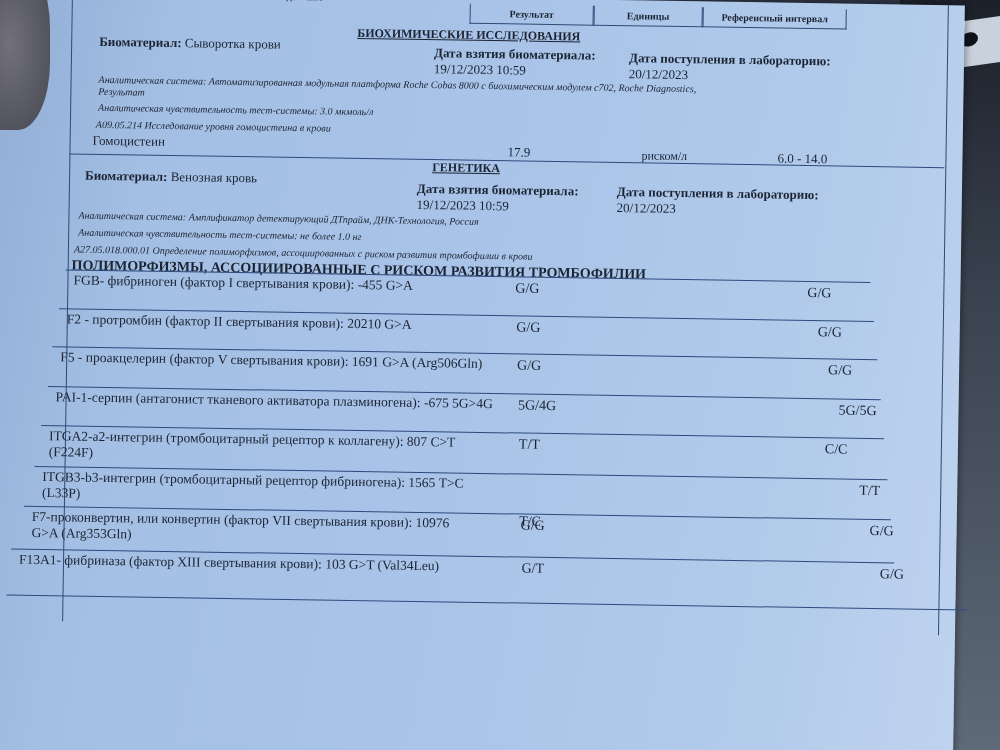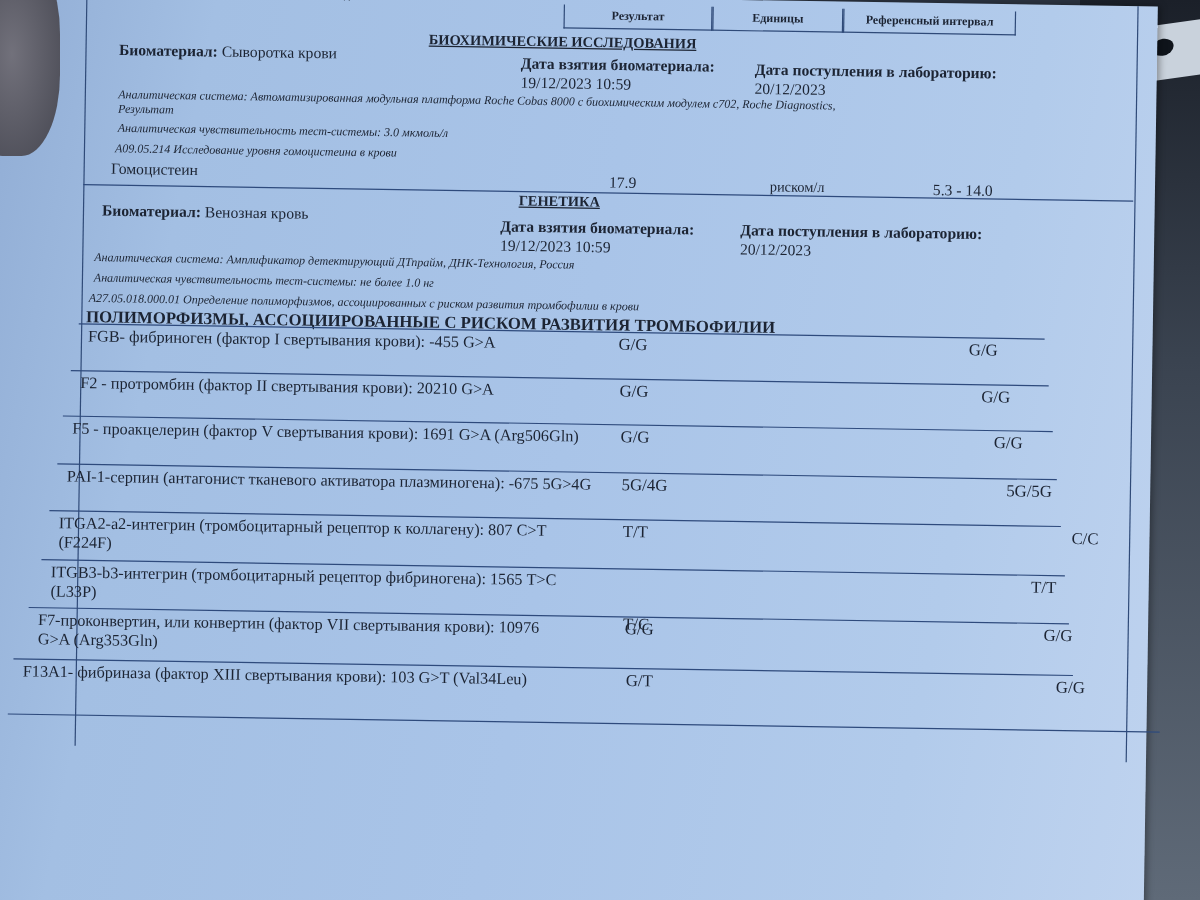--- a/index.html
+++ b/index.html
@@ -79,21 +79,21 @@
   <div class="abs s13" style="left:455px;top:64px">19/12/2023 10:59</div>
   <div class="abs b s13" style="left:650px;top:50px">Дата поступления в лабораторию:</div>
   <div class="abs s13" style="left:650px;top:66px">20/12/2023</div>
   <div class="abs i s10" style="left:120px;top:82px">Аналитическая система: Автоматизированная модульная платформа Roche Cobas 8000 с биохимическим модулем c702, Roche Diagnostics,</div>
   <div class="abs i s10" style="left:120px;top:94px">Результат</div>
   <div class="abs i s10" style="left:120px;top:110px">Аналитическая чувствительность тест-системы: 3.0 мкмоль/л</div>
   <div class="abs i s10" style="left:118px;top:127px">A09.05.214 Исследование уровня гомоцистеина в крови</div>
   <div class="abs s13" style="left:115px;top:141px">Гомоцистеин</div>
   <div class="abs s13" style="left:530px;top:146px">17.9</div>
   <div class="abs s12" style="left:664px;top:148px">риском/л</div>
-  <div class="abs s13" style="left:800px;top:148px">5.3 - 14.0</div>
+  <div class="abs s13" style="left:800px;top:148px">6.0 - 14.0</div>
   <div class="hline" style="left:92px;top:162px;width:875px"></div>
 
   <div class="abs b u s12" style="left:455px;top:163px">ГЕНЕТИКА</div>
   <div class="abs s13" style="left:108px;top:176px">
     <span class="b">Биоматериал:</span>
     <span>Венозная кровь</span>
   </div>
   <div class="abs b s13" style="left:440px;top:184px">Дата взятия биоматериала:</div>
   <div class="abs s13" style="left:440px;top:200px">19/12/2023 10:59</div>
   <div class="abs b s13" style="left:640px;top:184px">Дата поступления в лабораторию:</div>
@@ -116,21 +116,21 @@
       <div class="abs row-name" style="left: 86px; top: 358px;">F5 - проакцелерин (фактор V свертывания крови): 1691 G&gt;A (Arg506Gln)</div>
       <div class="abs geno" style="left: 543px; top: 359px;">G/G</div>
       <div class="abs geno" style="left: 854px; top: 359px;">G/G</div>
       <div class="hline" style="left: 74px; top: 395px; width: 833px;"></div>
       <div class="abs row-name" style="left: 82px; top: 398px;">PAI-1-серпин (антагонист тканевого активатора плазминогена): -675 5G&gt;4G</div>
       <div class="abs geno" style="left: 544.5px; top: 399px;">5G/4G</div>
       <div class="abs geno" style="left: 865px; top: 399px;">5G/5G</div>
       <div class="hline" style="left: 68px; top: 434px; width: 843px;"></div>
       <div class="abs row-name" style="left: 76px; top: 437px;">ITGA2-a2-интегрин (тромбоцитарный рецептор к коллагену): 807 C&gt;T (F224F)</div>
       <div class="abs geno" style="left: 546px; top: 438px;">T/T</div>
-      <div class="abs geno" style="left: 920px; top: 438px;">C/C</div>
+      <div class="abs geno" style="left: 852px; top: 438px;">C/C</div>
       <div class="hline" style="left: 62px; top: 475px; width: 853px;"></div>
       <div class="abs row-name" style="left: 70px; top: 478px;">ITGB3-b3-интегрин (тромбоцитарный рецептор фибриногена): 1565 T&gt;C (L33P)</div>
       <div class="abs geno" style="left: 547.5px; top: 479px; margin-top: 36px;">T/C</div>
       <div class="abs geno" style="left: 887px; top: 479px;">T/T</div>
       <div class="hline" style="left: 52px; top: 515px; width: 867px;"></div>
       <div class="abs row-name" style="left: 60px; top: 518px;">F7-проконвертин, или конвертин (фактор VII свертывания крови): 10976 G&gt;A (Arg353Gln)</div>
       <div class="abs geno" style="left: 549px; top: 519px;">G/G</div>
       <div class="abs geno" style="left: 898px; top: 519px;">G/G</div>
       <div class="hline" style="left: 40px; top: 558px; width: 883px;"></div>
       <div class="abs row-name" style="left: 48px; top: 561px;">F13A1- фибриназа (фактор XIII свертывания крови): 103 G&gt;T (Val34Leu)</div>

